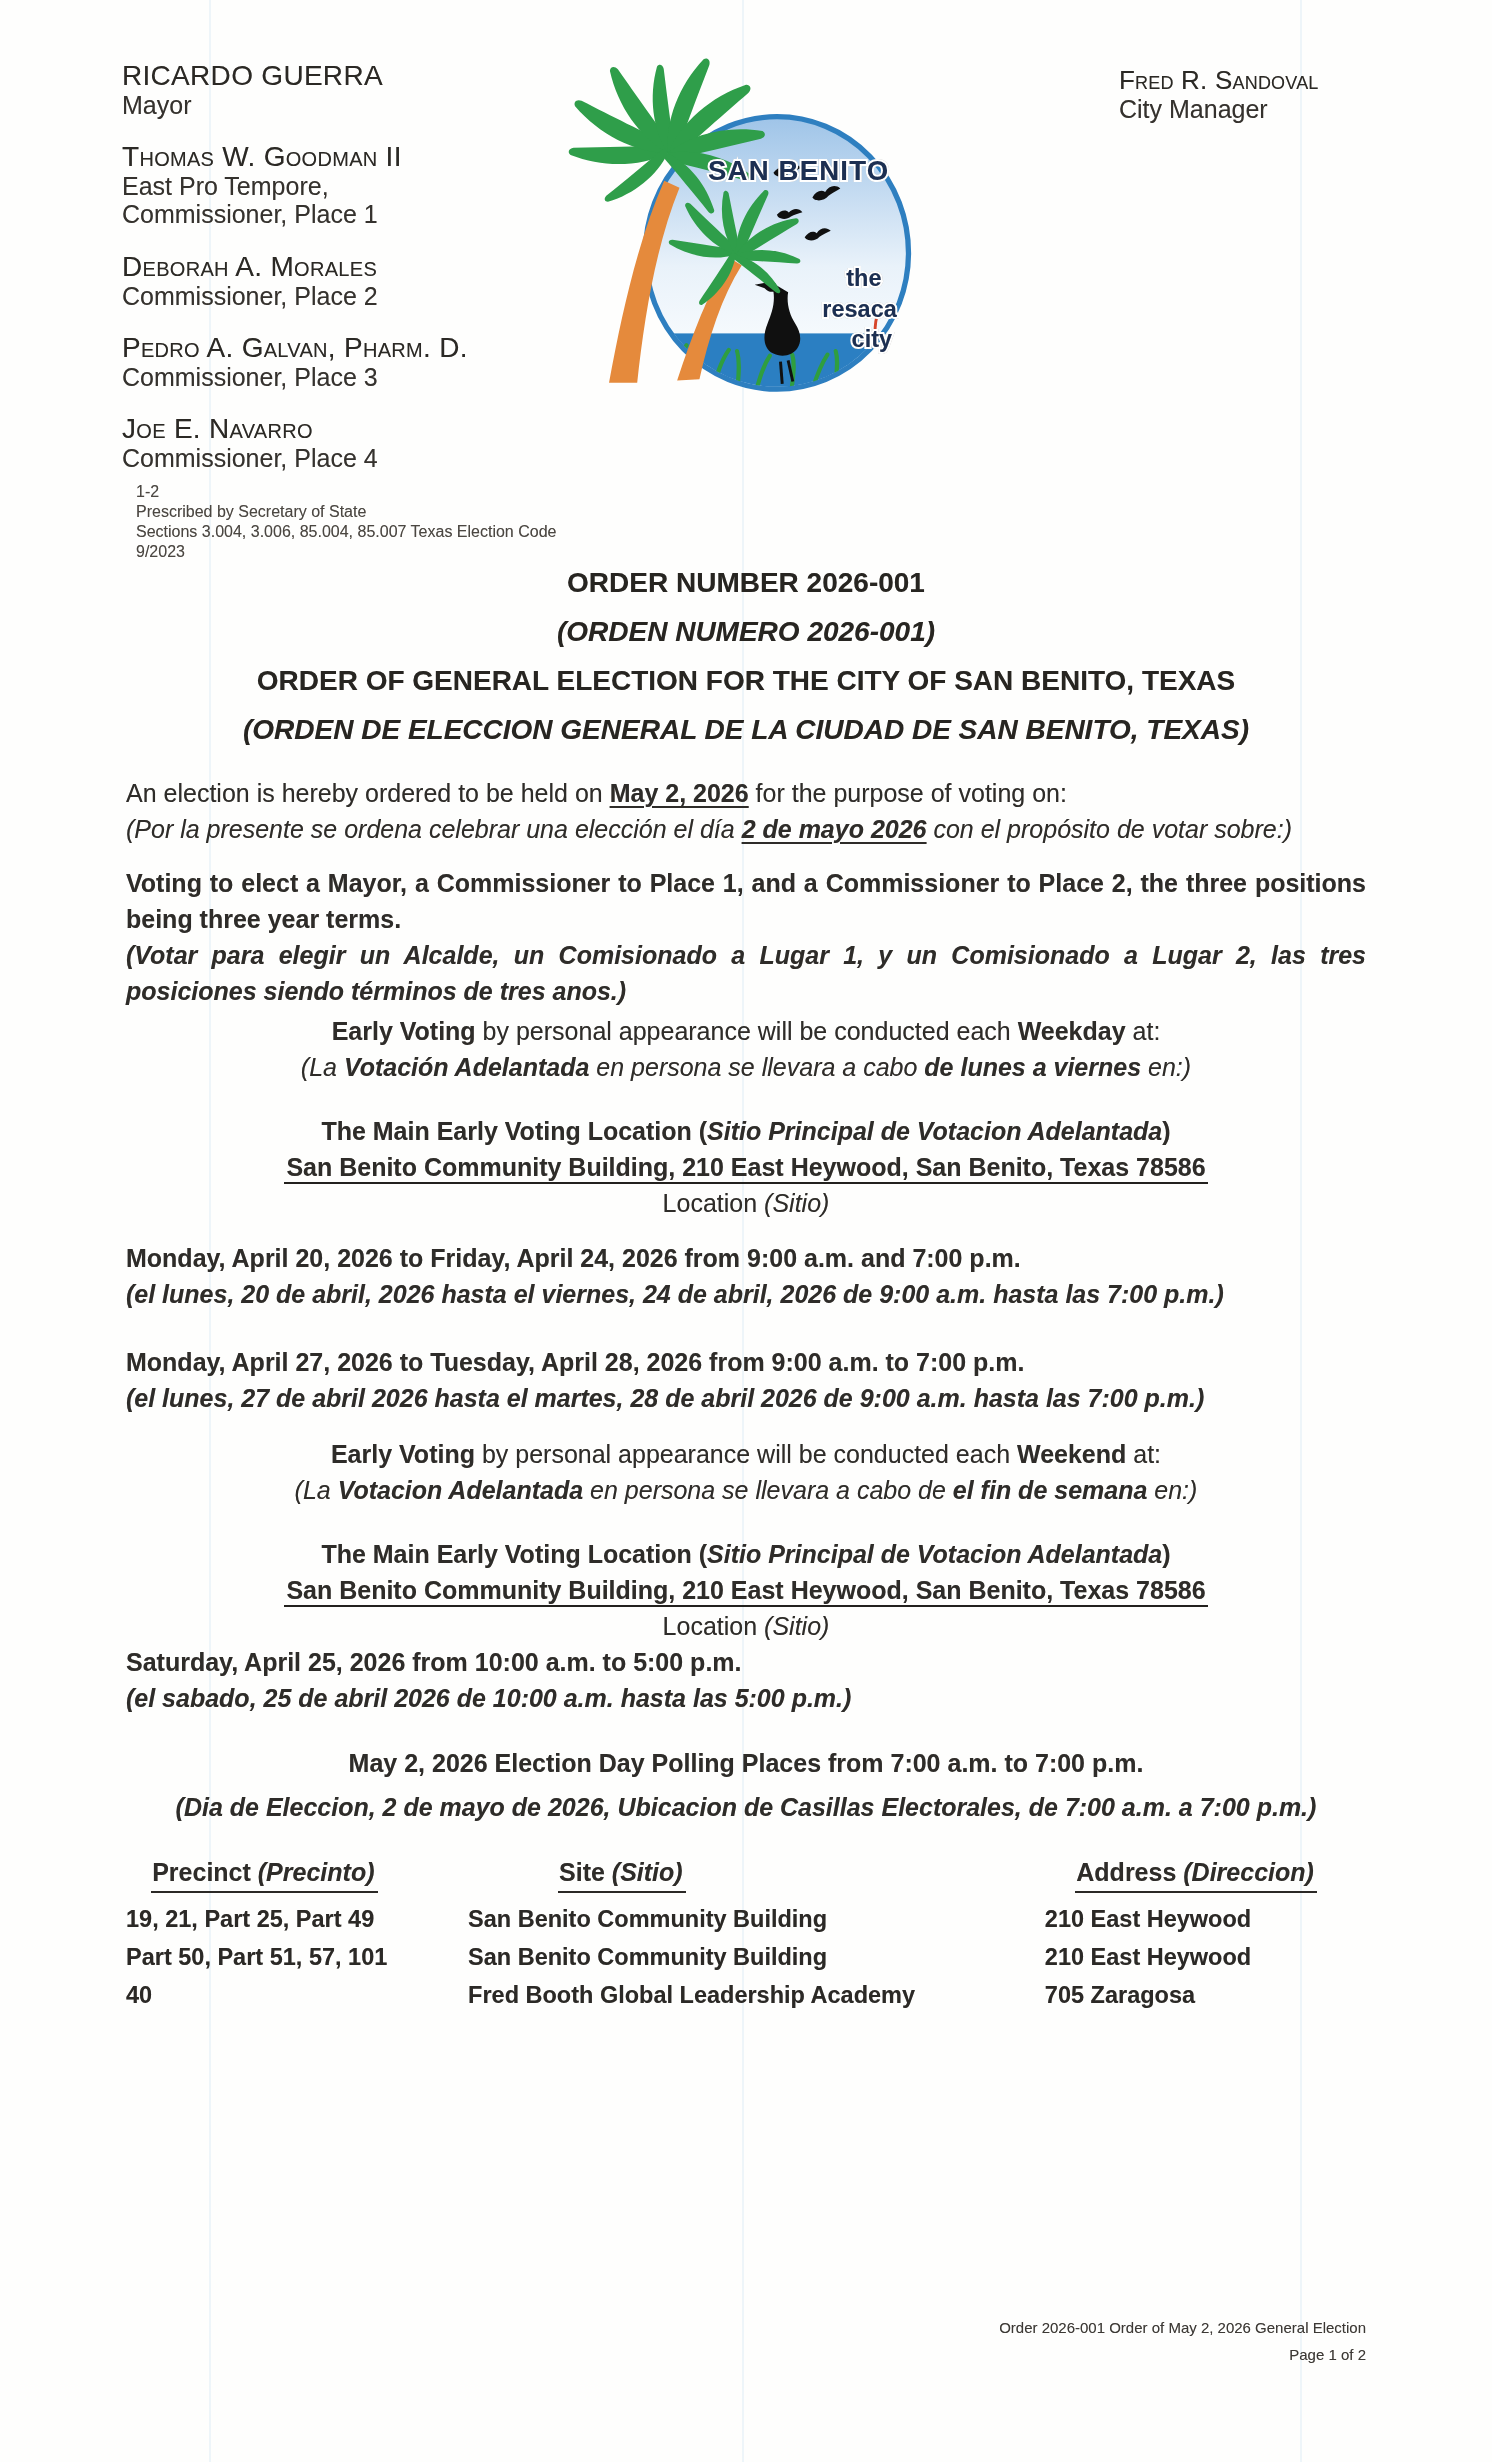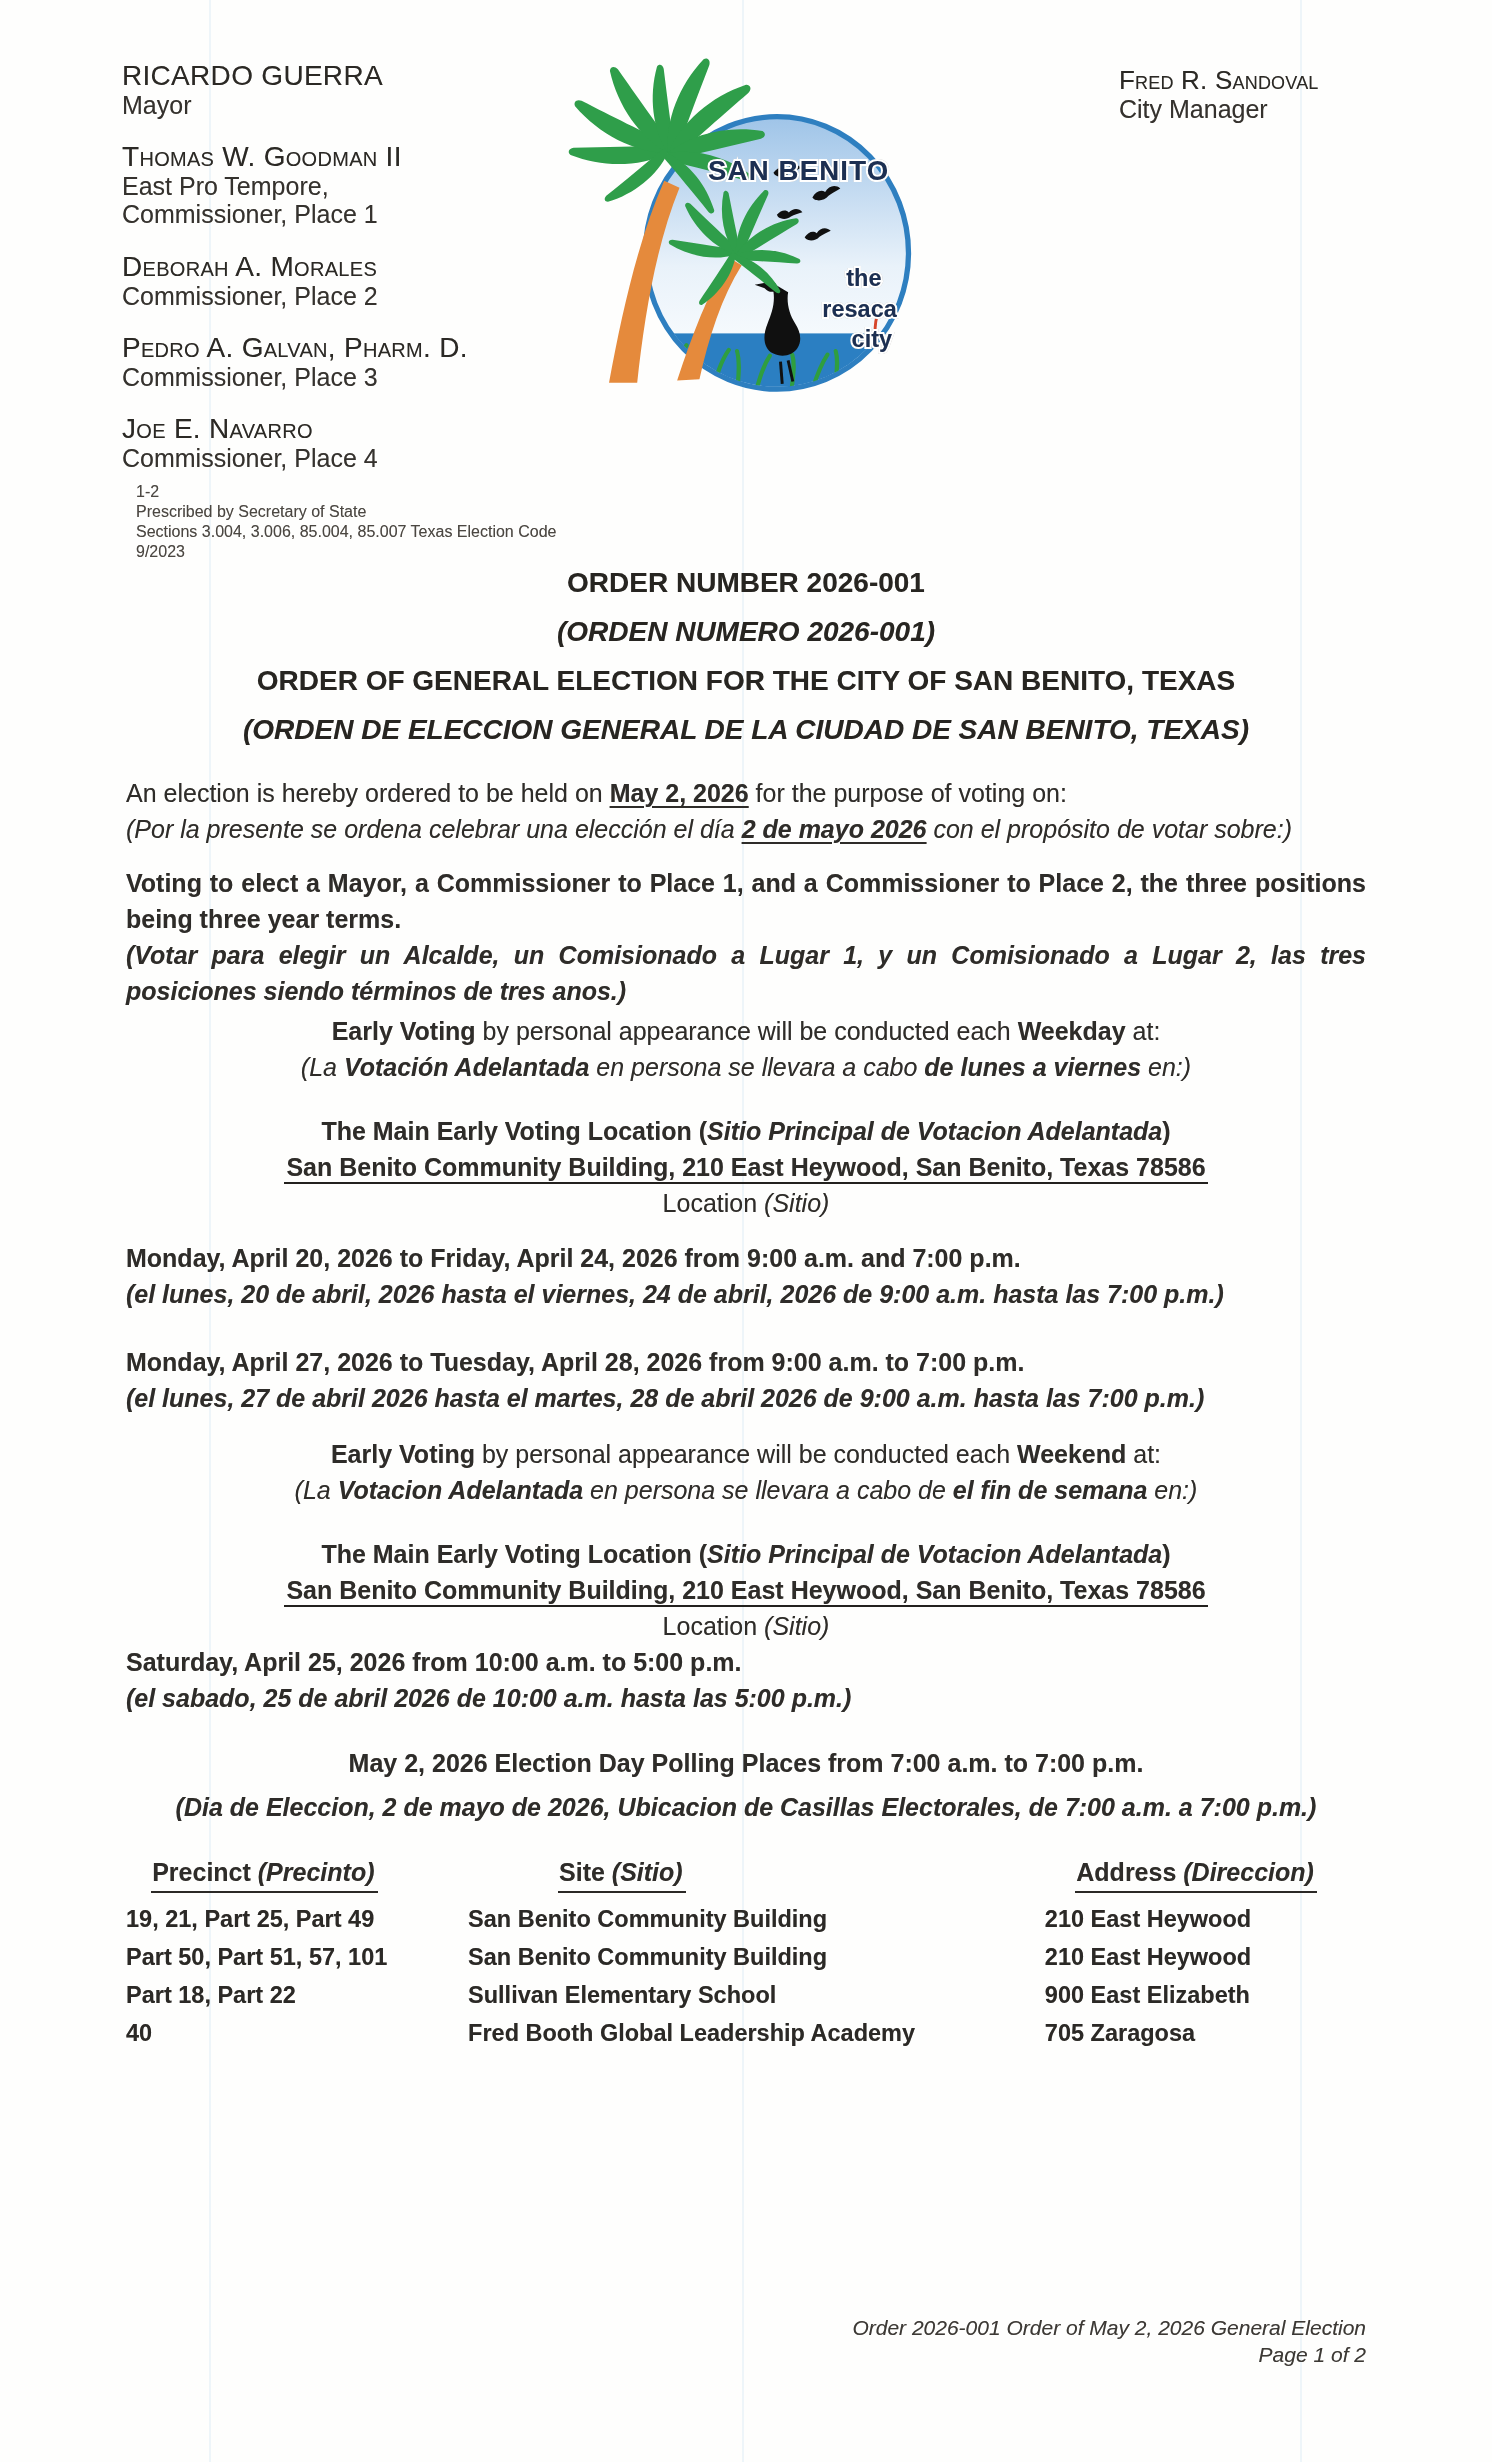--- a/index.html
+++ b/index.html
@@ -39,21 +39,21 @@
   .tr{display:flex;font-size:23.5px;line-height:38px;font-weight:bold;color:#2b2926;}
   .c1{width:344px;}
   .c2{width:573px;}
   .c3{width:323px;}
   .trh .c1{padding-left:25px;}
   .trh .c2{padding-left:97px;}
   .trh .c3{padding-left:1.2px;}
   .hcell{display:inline-block;border-bottom:2.4px solid #2b2926;padding:0 3.5px 1.2px 1.2px;}
   .tr .c3{padding-left:7px;}
   
-  .footer{position:absolute;left:0;right:126px;top:2314px;text-align:right;font-size:21px;line-height:27px;color:#3c3935;font-style:italic;}
+  .footer{position:absolute;left:0;right:126px;top:2314px;text-align:right;font-size:15px;line-height:27px;color:#3c3935;}
 </style>
 </head>
 <body>
 
 <div class="page">
 
   <div class="streak" style="left:209px"></div>
   <div class="streak" style="left:742px"></div>
   <div class="streak" style="left:1300px"></div>
 
@@ -227,25 +227,20 @@
         <div class="c1">19, 21, Part 25, Part 49</div>
         <div class="c2">San Benito Community Building</div>
         <div class="c3">210 East Heywood</div>
       </div>
       <div class="tr">
         <div class="c1">Part 50, Part 51, 57, 101</div>
         <div class="c2">San Benito Community Building</div>
         <div class="c3">210 East Heywood</div>
       </div>
       <div class="tr">
-        <div class="c1">Part 18, Part 22</div>
-        <div class="c2">Sullivan Elementary School</div>
-        <div class="c3">900 East Elizabeth</div>
-      </div>
-      <div class="tr">
         <div class="c1">40</div>
         <div class="c2">Fred Booth Global Leadership Academy</div>
         <div class="c3">705 Zaragosa</div>
       </div>
     </div>
   </main>
 
   <div class="footer">
     <div>Order 2026-001 Order of May 2, 2026 General Election</div>
     <div>Page 1 of 2</div>

